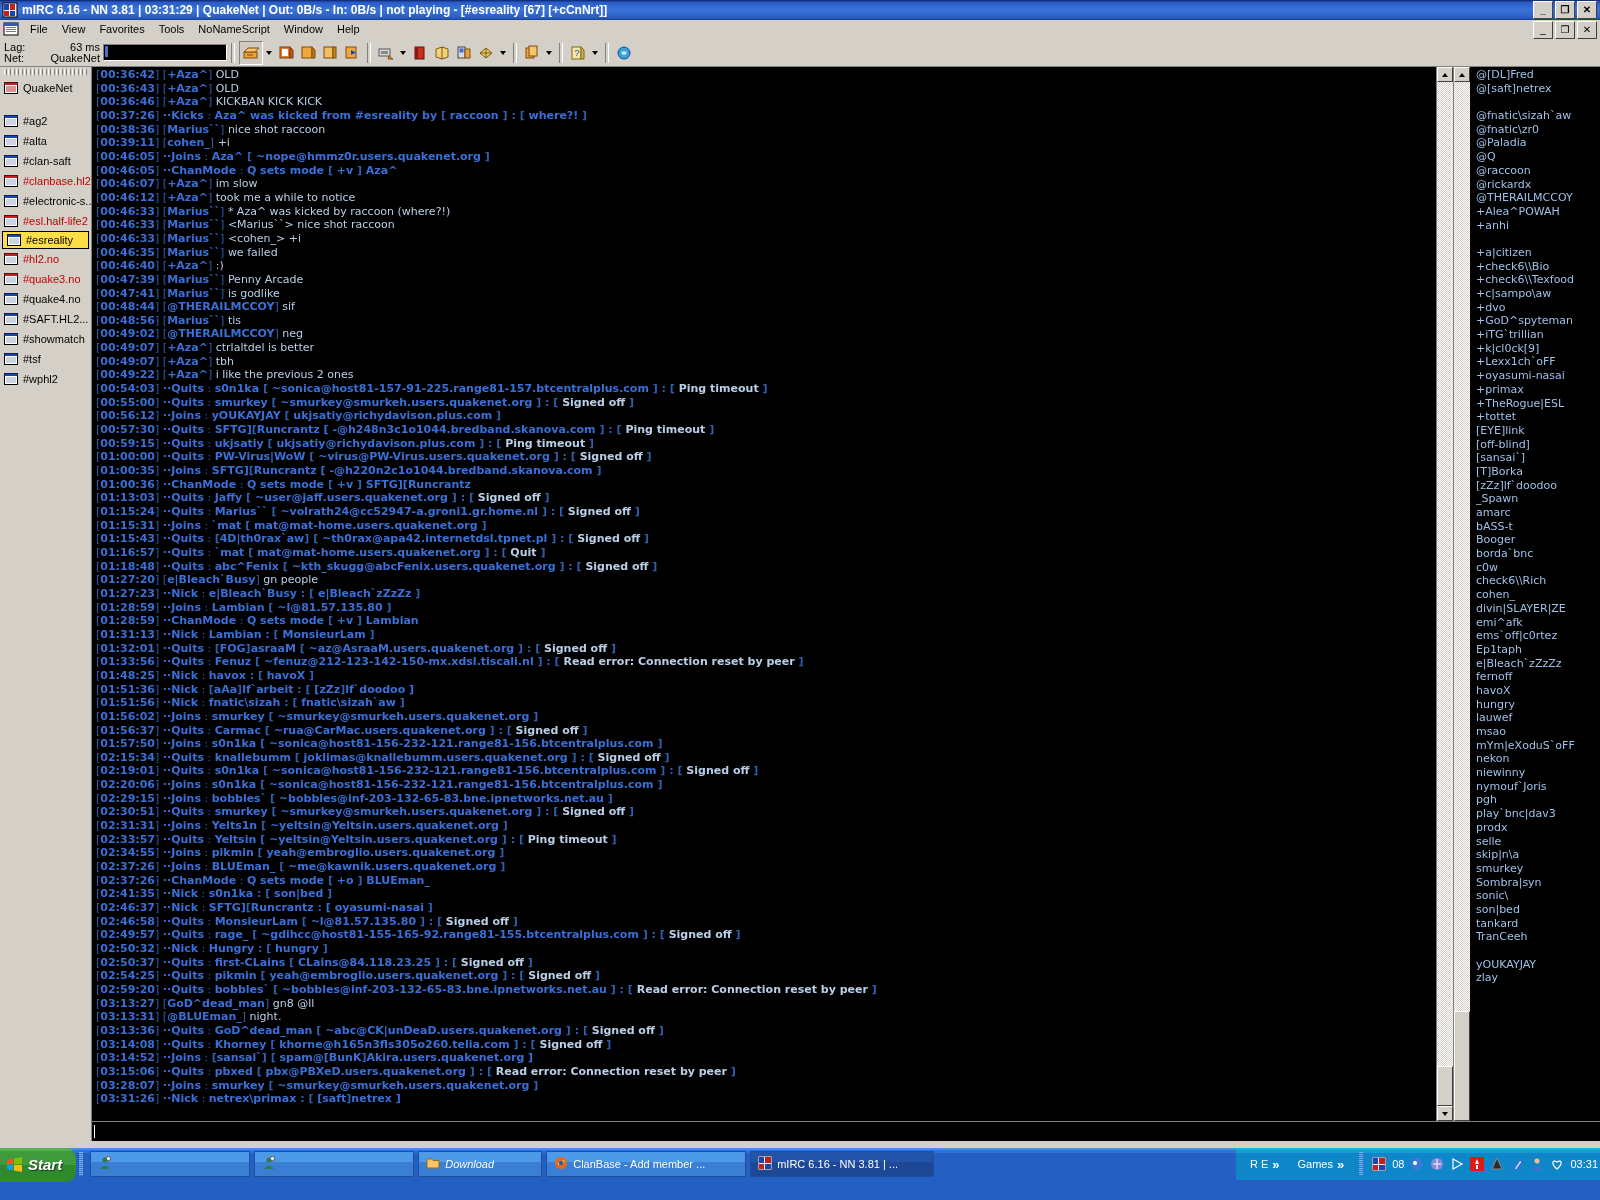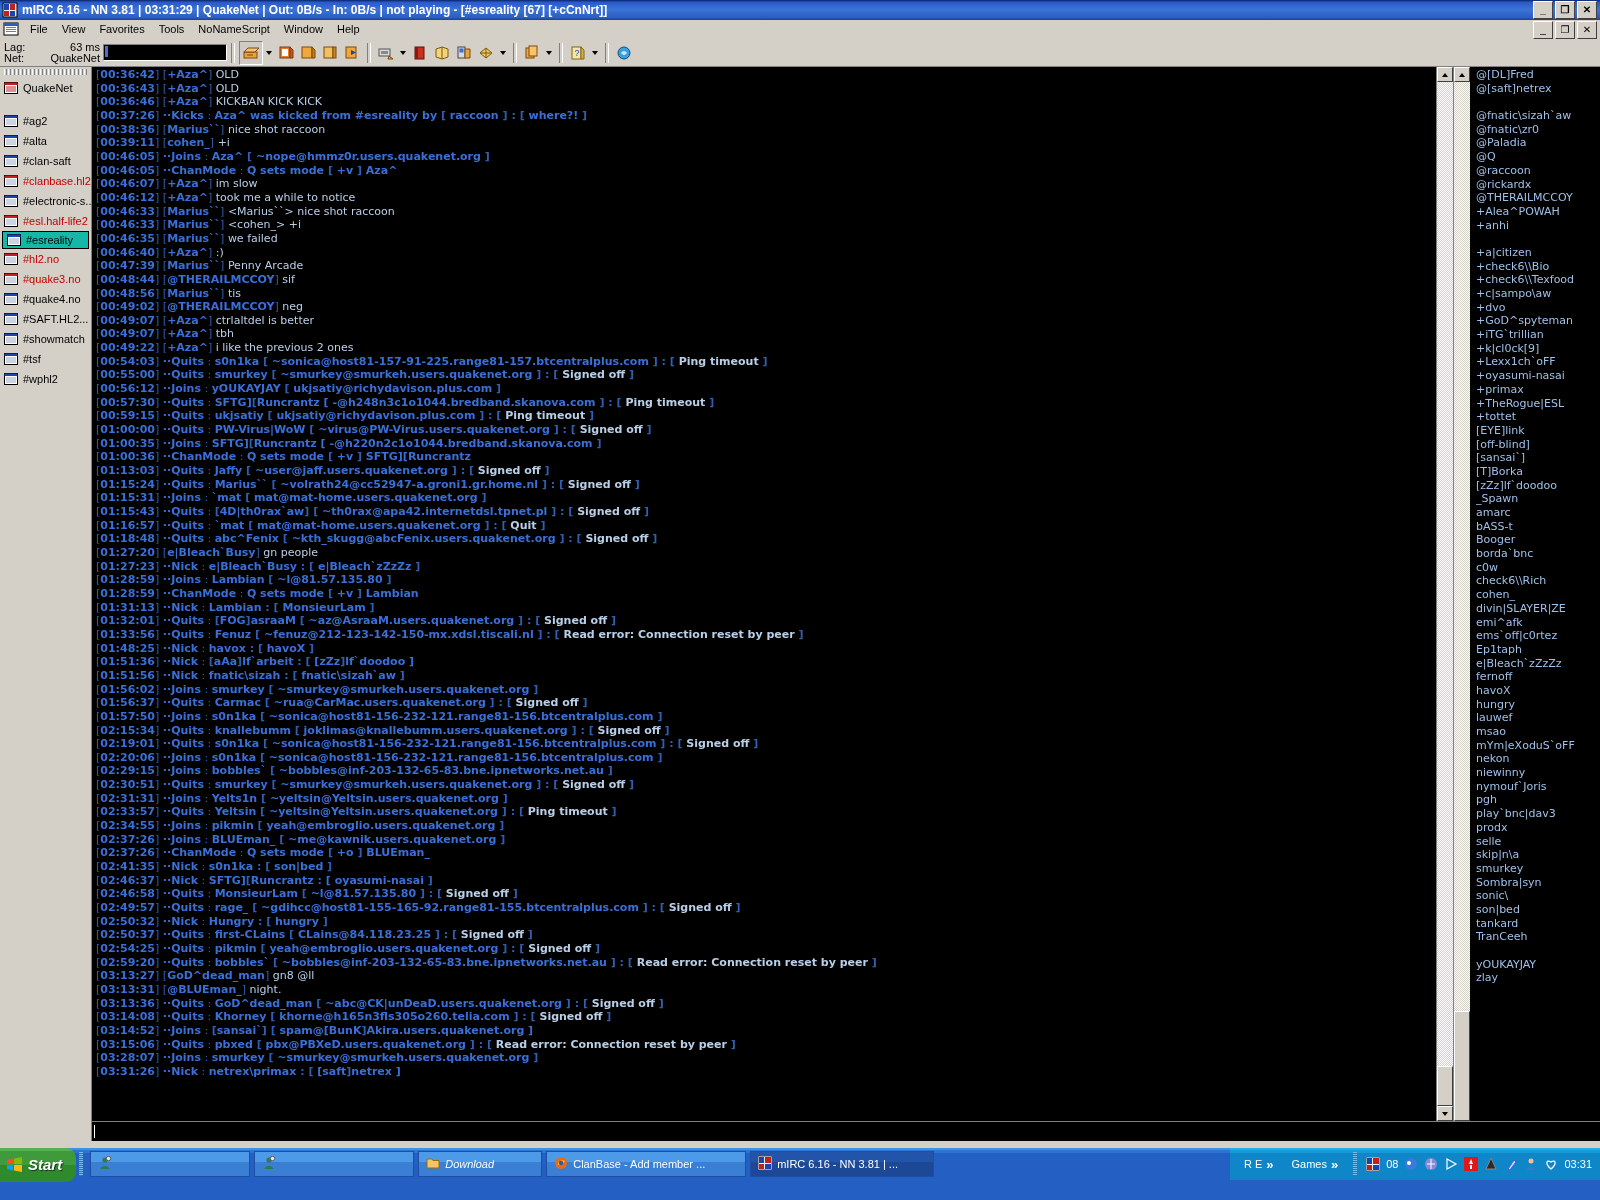--- a/index.html
+++ b/index.html
@@ -52,21 +52,21 @@
 
   
   .mainrow{display:flex;height:1074px;background:#d4d0c8;}
 
   
   .switchbar{width:92px;flex:0 0 auto;background:#d4d0c8;border-right:1px solid #808080;
     padding-top:2px;box-sizing:border-box;position:relative;}
   .sb-grip{height:6px;margin:0 4px 3px 4px;
     background:repeating-linear-gradient(90deg,#fff 0 1px,#d4d0c8 1px 2px,#808080 2px 3px,#d4d0c8 3px 4px);}
   .sbitem{display:flex;align-items:center;height:20px;padding-left:4px;font-size:11px;color:#000;white-space:nowrap;}
-  .sbitem.active{background:#14b8a6;border:1px solid #000;height:18px;box-sizing:border-box;margin:0 2px;}
+  .sbitem.active{background:#fde047;border:1px solid #000;height:18px;box-sizing:border-box;margin:0 2px;}
   .sbitem.red{color:#c00000;}
   .sbitem .ic{width:14px;height:12px;margin-right:5px;flex:0 0 auto;}
   .sb-gap{height:13px;}
 
   
   .chatwrap{flex:1 1 auto;display:flex;flex-direction:column;min-width:0;background:#000;}
   .chatrow{display:flex;flex:1 1 auto;min-height:0;}
   .chatlog{
     flex:1 1 auto;background:#000;overflow:hidden;position:relative;
     font-family:"DejaVu Sans", sans-serif;font-size:11px;line-height:13.66px;
@@ -111,21 +111,21 @@
     background:linear-gradient(180deg,#54b14f 0 3px,#3f9a3c 3px 50%,#2f8a2e 50% 100%);
     color:#fff;font-weight:bold;font-style:italic;font-size:15px;
     border-radius:0 10px 10px 0;flex:0 0 auto;
     text-shadow:1px 1px 1px rgba(0,0,0,.6);}
   .tsk{height:26px;margin:0 0 0 4px;display:flex;align-items:center;gap:5px;padding:0 7px;
     background:linear-gradient(180deg,#4d9ae8 0 40%,#3b7fd4 40% 100%);
     border:1px solid #1e4fa0;color:#fff;font-size:11px;white-space:nowrap;overflow:hidden;flex:0 0 auto;
     box-sizing:border-box;}
   .tsk.active{background:linear-gradient(180deg,#2255aa 0 40%,#1c4896 40% 100%);}
   .tsk .tl{overflow:hidden;text-overflow:ellipsis;}
-  .tray{margin-left:auto;height:32px;display:flex;align-items:center;gap:6px;padding-right:8px;
+  .tray{margin-left:auto;height:32px;display:flex;align-items:center;gap:6px;padding-right:2px;
     background:linear-gradient(180deg,#1db0e8 0 2px,#169ad8 2px 5px,#0f86c8 5px 100%);
     padding-left:8px;color:#fff;font-size:11px;}
   .chev{font-weight:bold;font-size:13px;color:#fff;}
   .trayicon{width:14px;height:14px;flex:0 0 auto;}
   .qlaunch{display:flex;align-items:center;gap:4px;padding:0 6px;color:#fff;font-size:11px;}
   .tgrip{width:4px;height:24px;margin:0 3px;
     background:repeating-linear-gradient(180deg,#7fb8ef 0 1px,#2f6fc4 1px 2px);}
 </style>
 </head>
 <body>
@@ -454,25 +454,27 @@
             <div class="ln"><span class="br">[</span><span class="ts">00:36:42</span><span class="br">]</span> <span class="br">[</span><span class="nk">+Aza^</span><span class="br">]</span> <span class="msg">OLD</span></div>
             <div class="ln"><span class="br">[</span><span class="ts">00:36:43</span><span class="br">]</span> <span class="br">[</span><span class="nk">+Aza^</span><span class="br">]</span> <span class="msg">OLD</span></div>
             <div class="ln"><span class="br">[</span><span class="ts">00:36:46</span><span class="br">]</span> <span class="br">[</span><span class="nk">+Aza^</span><span class="br">]</span> <span class="msg">KICKBAN KICK KICK</span></div>
             <div class="ln"><span class="br">[</span><span class="ts">00:37:26</span><span class="br">]</span> <span class="ev">··Kicks</span> <span class="br">:</span> <span class="host">Aza^ was kicked from #esreality by <span class="br">[</span><span class="host"> raccoon </span><span class="br">]</span> <span class="br">:</span> <span class="br">[</span><span class="host"> where?! </span><span class="br">]</span></span></div>
             <div class="ln"><span class="br">[</span><span class="ts">00:38:36</span><span class="br">]</span> <span class="br">[</span><span class="nk">Marius``</span><span class="br">]</span> <span class="msg">nice shot raccoon</span></div>
             <div class="ln"><span class="br">[</span><span class="ts">00:39:11</span><span class="br">]</span> <span class="br">[</span><span class="nk">cohen_</span><span class="br">]</span> <span class="msg">+i</span></div>
             <div class="ln"><span class="br">[</span><span class="ts">00:46:05</span><span class="br">]</span> <span class="ev">··Joins</span> <span class="br">:</span> <span class="host">Aza^ <span class="br">[</span><span class="host"> ~nope@hmmz0r.users.quakenet.org </span><span class="br">]</span></span></div>
             <div class="ln"><span class="br">[</span><span class="ts">00:46:05</span><span class="br">]</span> <span class="ev">··ChanMode</span> <span class="br">:</span> <span class="host">Q sets mode <span class="br">[</span><span class="host"> +v </span><span class="br">]</span> Aza^</span></div>
             <div class="ln"><span class="br">[</span><span class="ts">00:46:07</span><span class="br">]</span> <span class="br">[</span><span class="nk">+Aza^</span><span class="br">]</span> <span class="msg">im slow</span></div>
             <div class="ln"><span class="br">[</span><span class="ts">00:46:12</span><span class="br">]</span> <span class="br">[</span><span class="nk">+Aza^</span><span class="br">]</span> <span class="msg">took me a while to notice</span></div>
+            <div class="ln"><span class="br">[</span><span class="ts">00:46:33</span><span class="br">]</span> <span class="br">[</span><span class="nk">Marius``</span><span class="br">]</span> <span class="msg">* Aza^ was kicked by raccoon (where?!)</span></div>
             <div class="ln"><span class="br">[</span><span class="ts">00:46:33</span><span class="br">]</span> <span class="br">[</span><span class="nk">Marius``</span><span class="br">]</span> <span class="msg">&lt;Marius``&gt; nice shot raccoon</span></div>
             <div class="ln"><span class="br">[</span><span class="ts">00:46:33</span><span class="br">]</span> <span class="br">[</span><span class="nk">Marius``</span><span class="br">]</span> <span class="msg">&lt;cohen_&gt; +i</span></div>
             <div class="ln"><span class="br">[</span><span class="ts">00:46:35</span><span class="br">]</span> <span class="br">[</span><span class="nk">Marius``</span><span class="br">]</span> <span class="msg">we failed</span></div>
             <div class="ln"><span class="br">[</span><span class="ts">00:46:40</span><span class="br">]</span> <span class="br">[</span><span class="nk">+Aza^</span><span class="br">]</span> <span class="msg">:)</span></div>
             <div class="ln"><span class="br">[</span><span class="ts">00:47:39</span><span class="br">]</span> <span class="br">[</span><span class="nk">Marius``</span><span class="br">]</span> <span class="msg">Penny Arcade</span></div>
+            <div class="ln"><span class="br">[</span><span class="ts">00:47:41</span><span class="br">]</span> <span class="br">[</span><span class="nk">Marius``</span><span class="br">]</span> <span class="msg">is godlike</span></div>
             <div class="ln"><span class="br">[</span><span class="ts">00:48:44</span><span class="br">]</span> <span class="br">[</span><span class="nk">@THERAILMCCOY</span><span class="br">]</span> <span class="msg">sif</span></div>
             <div class="ln"><span class="br">[</span><span class="ts">00:48:56</span><span class="br">]</span> <span class="br">[</span><span class="nk">Marius``</span><span class="br">]</span> <span class="msg">tis</span></div>
             <div class="ln"><span class="br">[</span><span class="ts">00:49:02</span><span class="br">]</span> <span class="br">[</span><span class="nk">@THERAILMCCOY</span><span class="br">]</span> <span class="msg">neg</span></div>
             <div class="ln"><span class="br">[</span><span class="ts">00:49:07</span><span class="br">]</span> <span class="br">[</span><span class="nk">+Aza^</span><span class="br">]</span> <span class="msg">ctrlaltdel is better</span></div>
             <div class="ln"><span class="br">[</span><span class="ts">00:49:07</span><span class="br">]</span> <span class="br">[</span><span class="nk">+Aza^</span><span class="br">]</span> <span class="msg">tbh</span></div>
             <div class="ln"><span class="br">[</span><span class="ts">00:49:22</span><span class="br">]</span> <span class="br">[</span><span class="nk">+Aza^</span><span class="br">]</span> <span class="msg">i like the previous 2 ones</span></div>
             <div class="ln"><span class="br">[</span><span class="ts">00:54:03</span><span class="br">]</span> <span class="ev">··Quits</span> <span class="br">:</span> <span class="host">s0n1ka <span class="br">[</span><span class="host"> ~sonica@host81-157-91-225.range81-157.btcentralplus.com </span><span class="br">]</span> <span class="br">:</span> <span class="br">[</span><span class="rsn"> Ping timeout </span><span class="br">]</span></span></div>
             <div class="ln"><span class="br">[</span><span class="ts">00:55:00</span><span class="br">]</span> <span class="ev">··Quits</span> <span class="br">:</span> <span class="host">smurkey <span class="br">[</span><span class="host"> ~smurkey@smurkeh.users.quakenet.org </span><span class="br">]</span> <span class="br">:</span> <span class="br">[</span><span class="rsn"> Signed off </span><span class="br">]</span></span></div>
             <div class="ln"><span class="br">[</span><span class="ts">00:56:12</span><span class="br">]</span> <span class="ev">··Joins</span> <span class="br">:</span> <span class="host">yOUKAYJAY <span class="br">[</span><span class="host"> ukjsatiy@richydavison.plus.com </span><span class="br">]</span></span></div>
             <div class="ln"><span class="br">[</span><span class="ts">00:57:30</span><span class="br">]</span> <span class="ev">··Quits</span> <span class="br">:</span> <span class="host">SFTG]<span class="br">[</span><span class="host">Runcrantz [ -@h248n3c1o1044.bredband.skanova.com </span><span class="br">]</span> <span class="br">:</span> <span class="br">[</span><span class="rsn"> Ping timeout </span><span class="br">]</span></span></div>

